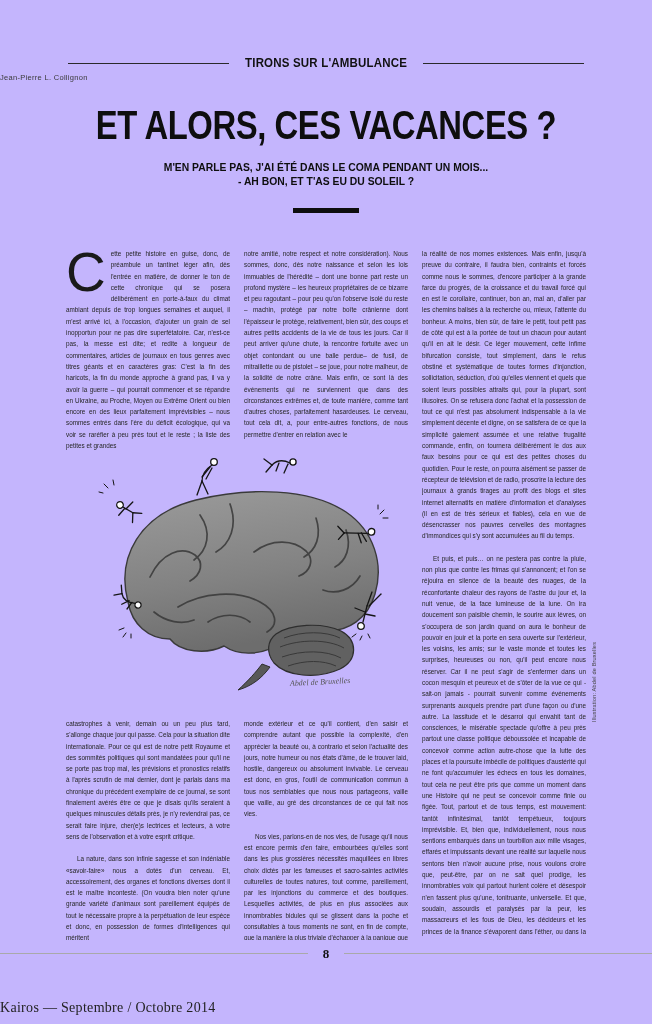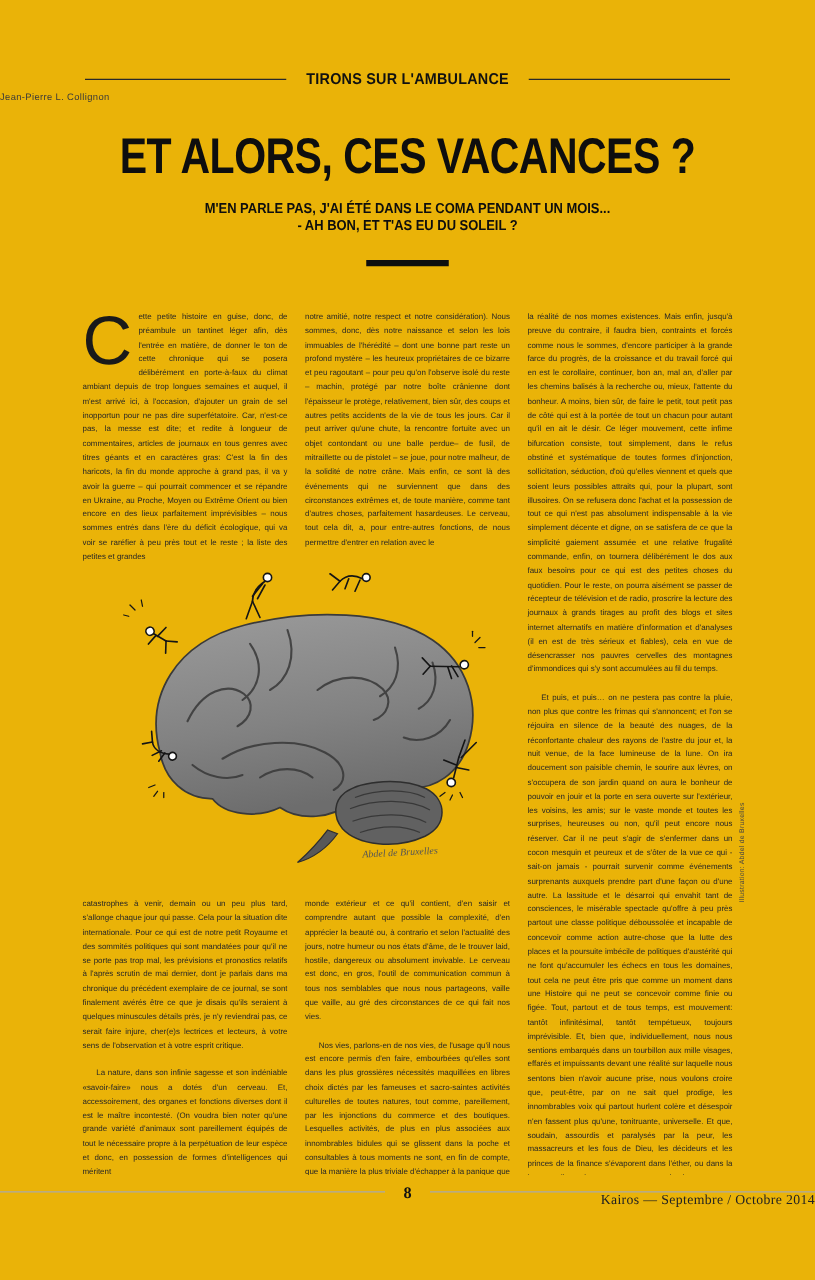--- a/index.html
+++ b/index.html
@@ -1,19 +1,19 @@
 <!DOCTYPE html>
 <html lang="fr"><head>
 <meta charset="utf-8">
 <style>
   * { box-sizing: border-box; margin: 0; padding: 0; }
   body { background: #e8e8e8; font-family: "Liberation Sans", sans-serif; }
   .page {
     position: relative; width: 652px; height: 1024px; margin: 0 auto;
-    background: #eab308; color: #1c1c1c; overflow: hidden;
+    background: #c4b5fd; color: #1c1c1c; overflow: hidden;
   }
   
   .rubric-row {
     position: absolute; top: 56px; left: 68px; width: 516px;
     display: flex; align-items: center; gap: 9px;
   }
   .rubric-rule { flex: 1; height: 1px; background: #2a2a2a; }
   .rubric-text {
     font-weight: bold; font-size: 12.5px; letter-spacing: 0.2px;
     transform: scaleX(0.92); white-space: nowrap; color: #111;
@@ -66,23 +66,23 @@
   
   .footer-rule { position: absolute; top: 953px; height: 1px; background: #a9a9a9; }
   .footer-rule.left  { left: 0; width: 308px; }
   .footer-rule.right { left: 344px; width: 308px; }
   .page-number {
     position: absolute; top: 946px; left: 0; width: 100%;
     text-align: center; font-family: "Liberation Serif", serif;
     font-weight: bold; font-size: 13px; color: #111;
   }
   .journal-line {
-    position: absolute; top: 954px; left: 0; width: 100%;
-    text-align: right; font-family: "Liberation Serif", serif;
-    font-size: 11px; color: #222; letter-spacing: 0.3px;
+    position: absolute; top: 1000px; left: 0; width: 100%;
+    text-align: left; font-family: "Liberation Serif", serif;
+    font-size: 14px; color: #222; letter-spacing: 0.3px;
   }
 </style>
 </head>
 <body>
 
 <div class="page">
 
   <div class="rubric-row">
     <span class="rubric-rule"></span>
     <span class="rubric-text">TIRONS SUR L'AMBULANCE</span>

